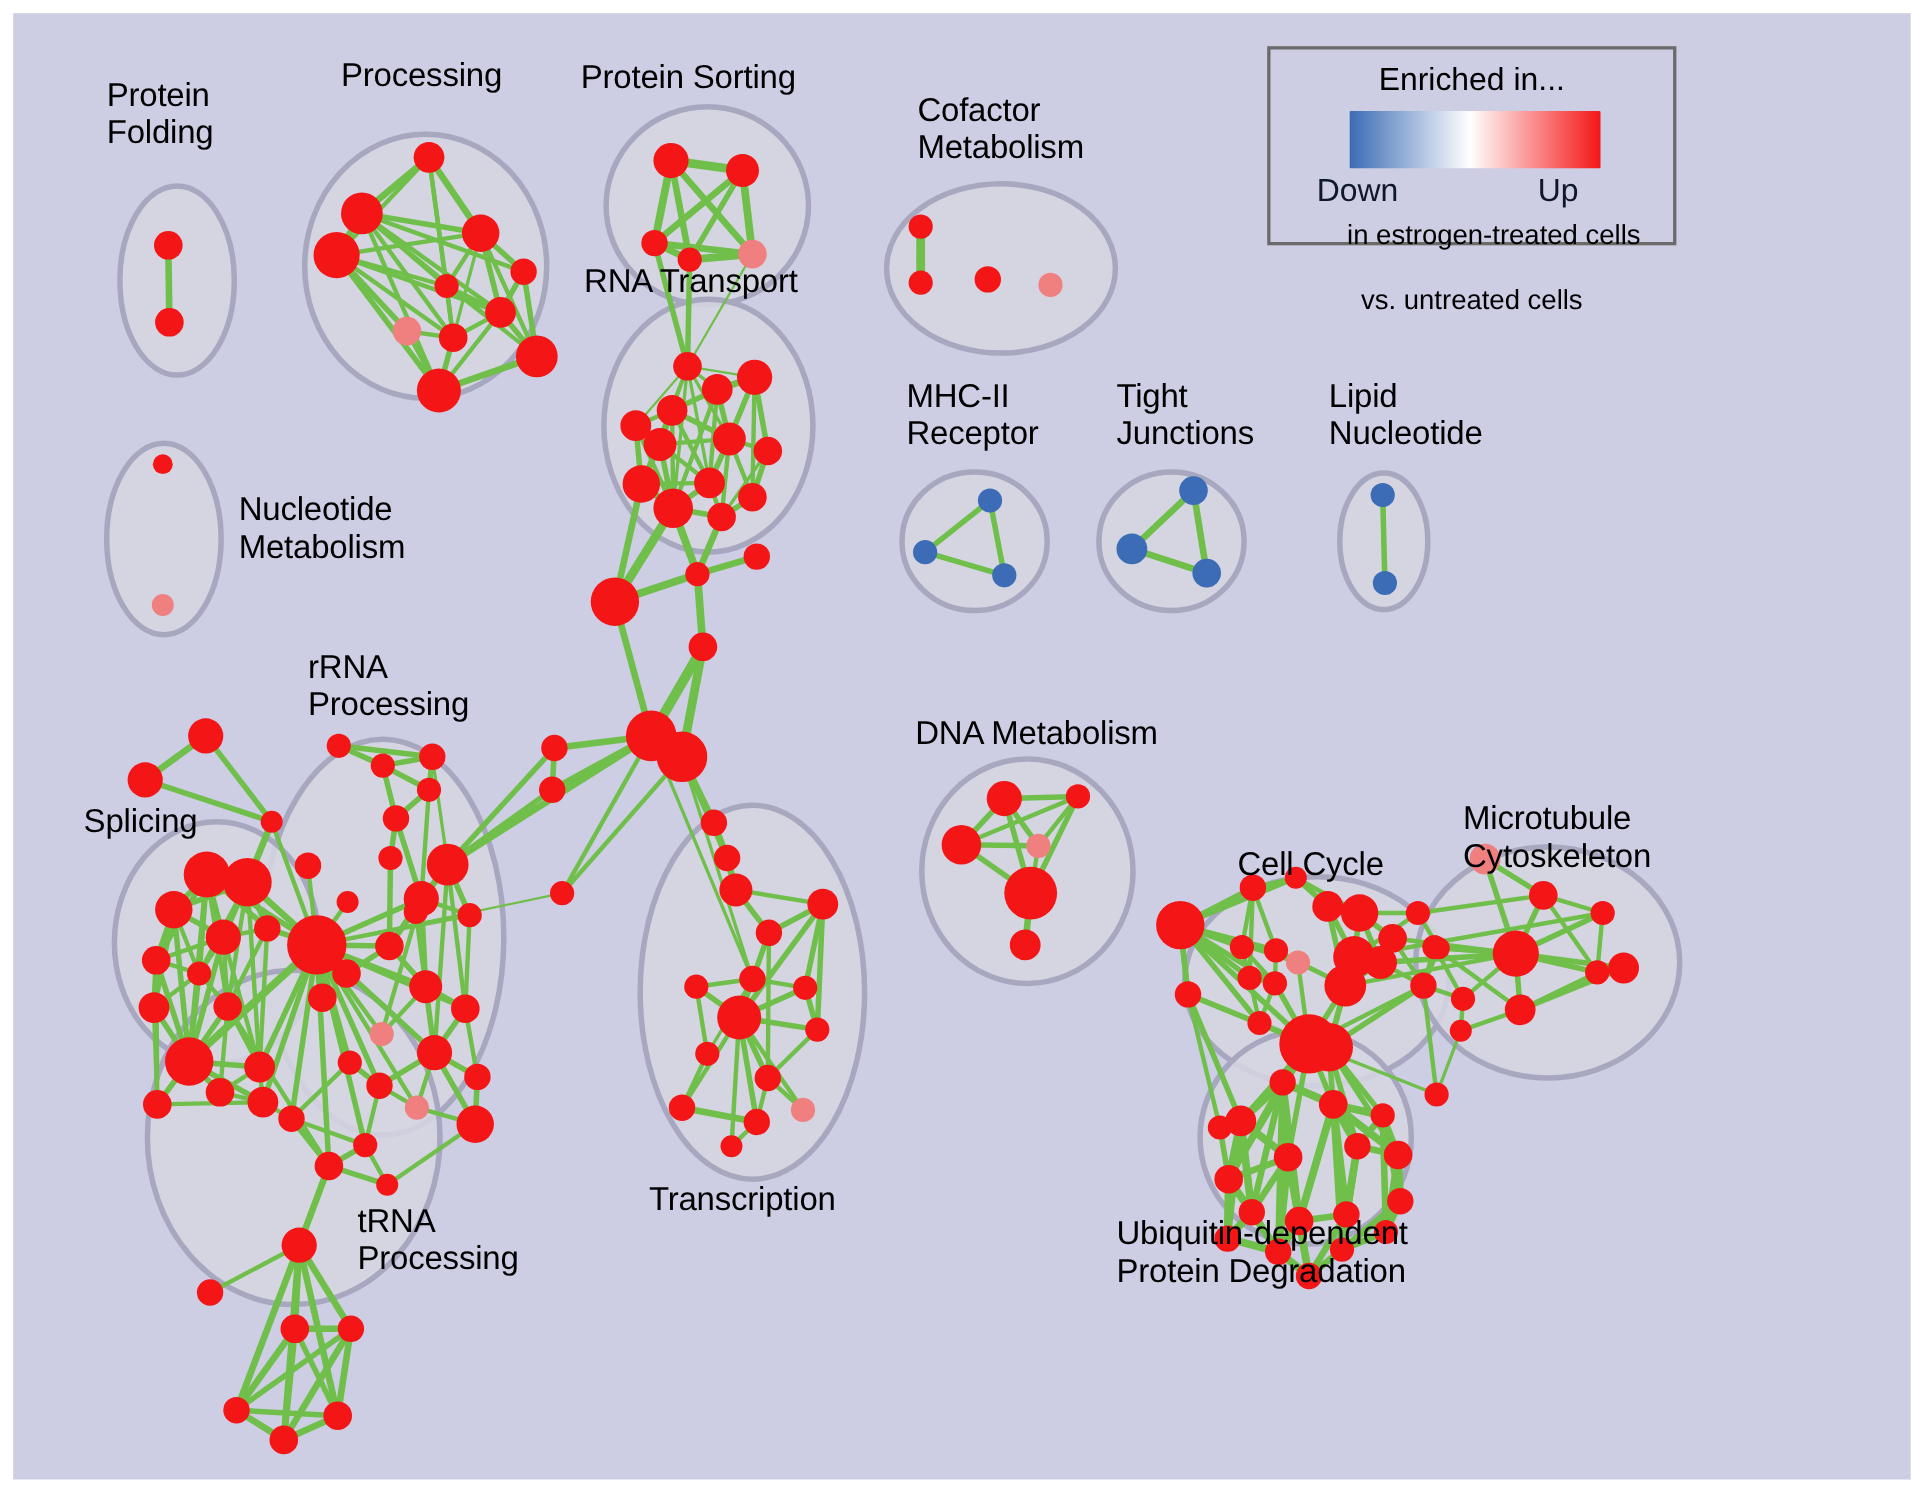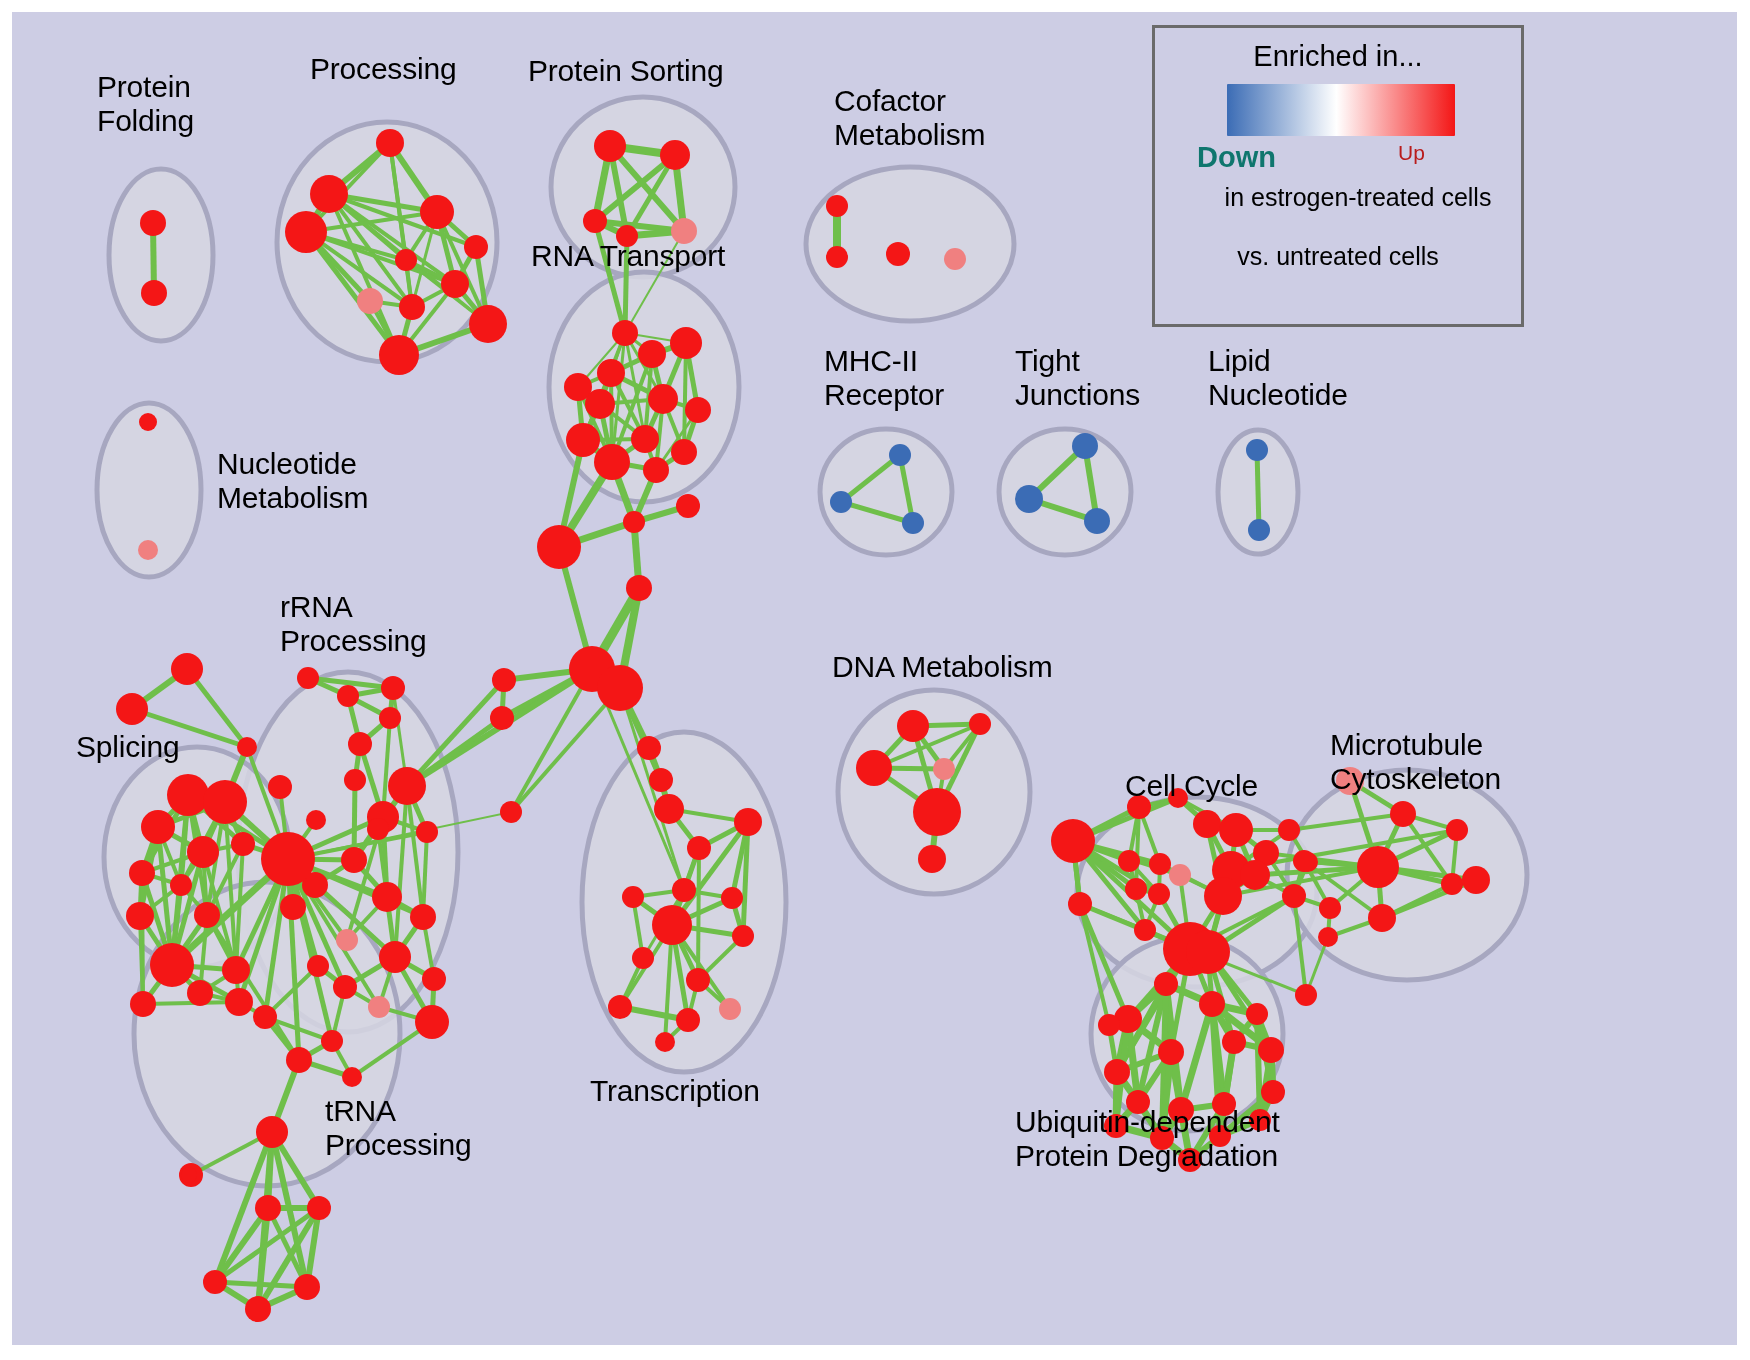--- a/index.html
+++ b/index.html
@@ -25,22 +25,22 @@
     box-sizing:border-box;
   }
   #legend .ltitle{
     position:absolute;left:0;right:0;top:12px;text-align:center;
     font-size:29px;color:#000;font-family:"Liberation Sans", sans-serif;
   }
   #legend .lbar{
     position:absolute;
     border-radius:1px;
   }
-  #legend .ldown{position:absolute;font-size:29px;color:#0f766e;font-weight:bold;}
-  #legend .lup{position:absolute;font-size:21px;color:#b91c1c;text-align:right;}
+  #legend .ldown{position:absolute;font-size:29px;color:#0f172a;}
+  #legend .lup{position:absolute;font-size:29px;color:#0f172a;text-align:right;}
   #legend .lsub1{position:absolute;left:0;right:0;text-align:center;font-size:25px;color:#000;padding-left:40px;}
   #legend .lsub2{position:absolute;left:0;right:0;text-align:center;font-size:25px;color:#000;margin-top:24px;}
 </style>
 </head>
 <body>
 
 <div id="fig">
   <div id="canvasWrap">
     <svg id="net" width="1725" height="1333" viewBox="0 0 1725 1333">
       <defs>
@@ -717,21 +717,21 @@
         <div class="clabel lft" style="left: 268px; top: 578px;"><div>rRNA</div><div>Processing</div></div>
         <div class="clabel lft" style="left: 64px; top: 718px;"><div>Splicing</div></div>
         <div class="clabel lft" style="left: 313px; top: 1082px;"><div>tRNA</div><div>Processing</div></div>
         <div class="clabel lft" style="left: 578px; top: 1062px;"><div>Transcription</div></div>
         <div class="clabel lft" style="left: 820px; top: 638px;"><div>DNA Metabolism</div></div>
         <div class="clabel lft" style="left: 1113px; top: 757px;"><div>Cell Cycle</div></div>
         <div class="clabel lft" style="left: 1318px; top: 672px; margin-top: 44px;"><div>Microtubule</div><div>Cytoskeleton</div></div>
         <div class="clabel lft" style="left: 1003px; top: 1093px;"><div>Ubiquitin-dependent</div><div>Protein Degradation</div></div>
       </div>
 
-    <div id="legend" style="left: 1140px; top: 13px; width: 372px; height: 302px; border-color: rgb(106, 106, 106); background: rgb(205, 205, 228);">
+    <div id="legend" style="left: 1140px; top: 30px; width: 372px; height: 181px; border-color: rgb(106, 106, 106); background: rgb(205, 205, 228);">
       <div class="ltitle">Enriched in...</div>
       <div class="lbar" style="left: 72px; top: 56px; width: 228px; height: 52px; background: linear-gradient(to right, rgb(59, 108, 181) 0%, rgb(255, 255, 255) 48%, rgb(244, 22, 22) 100%);"></div>
       <div class="ldown" style="left: 42px; top: 113px;">Down</div>
       <div class="lup" style="left: 243px; top: 113px;">Up</div>
       <div class="lsub1" style="top: 155px;">in estrogen-treated cells</div>
       <div class="lsub2" style="top: 190px;">vs. untreated cells</div>
     </div>
   </div>
 </div>
 

